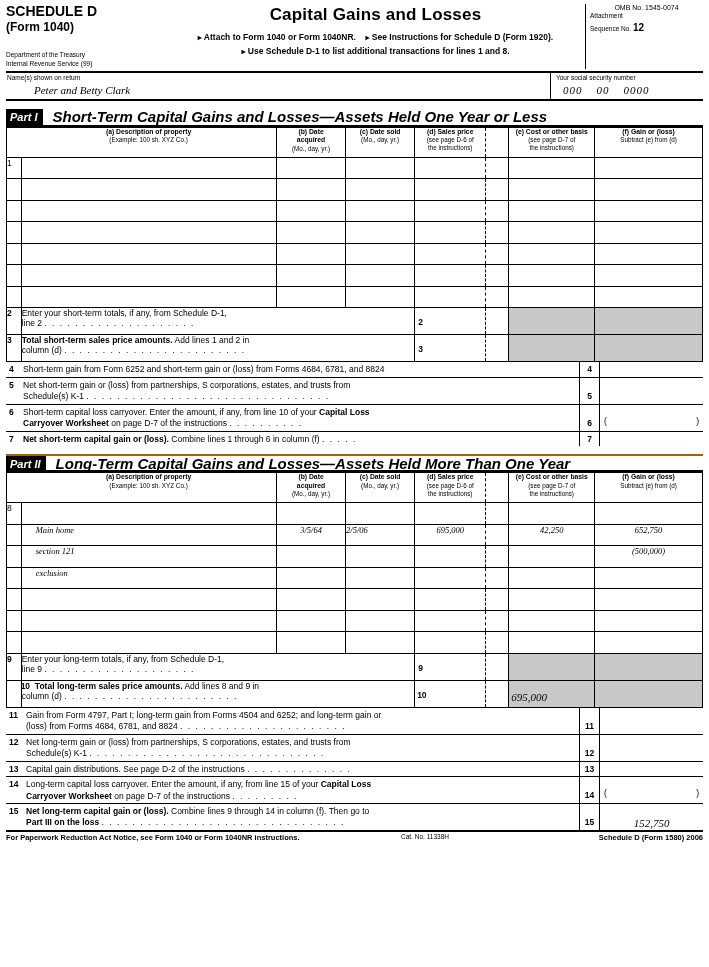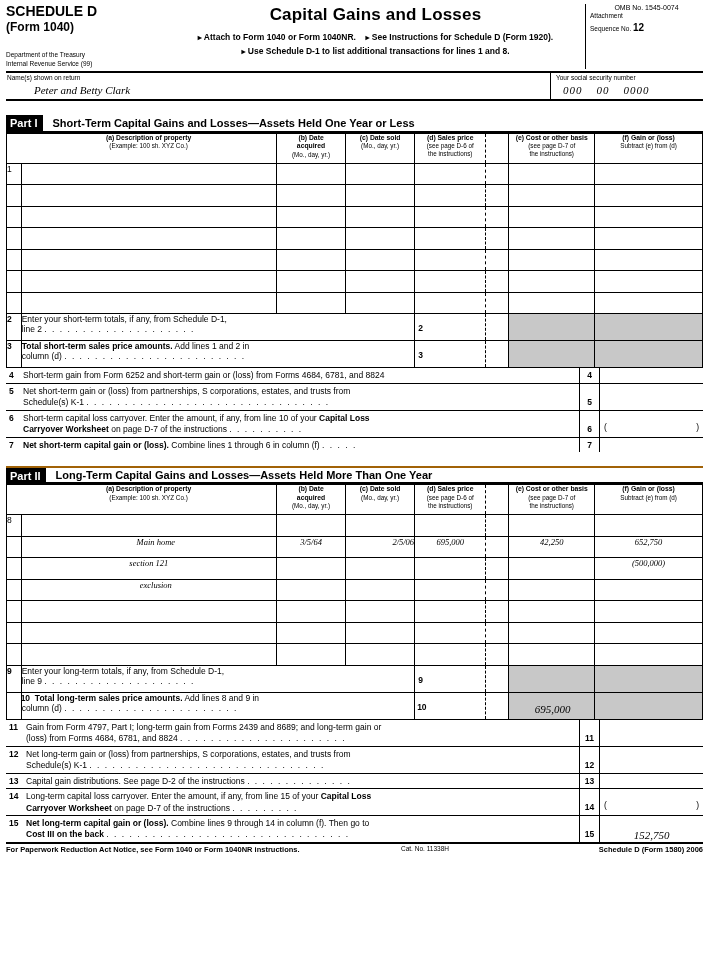--- a/index.html
+++ b/index.html
@@ -30,30 +30,30 @@
   .year { font-size: 27px; font-weight: bold; letter-spacing: -1px; line-height: 1; margin-top: -1px; }
   .year .gray { color: #8c8c8c; }
   .attach-seq { font-size: 6.5px; line-height: 1.35; margin-top: 1px; }
   .attach-seq b { font-size: 10px; }
 
   
   .namerow { display: flex; border-bottom: 2px solid #000; height: 28px; }
   .namecell { flex: 1; border-right: 1px solid #000; position: relative; }
   .ssncell { width: 152px; position: relative; padding-left: 4px; }
   .tiny-label { font-size: 6.5px; padding: 1px 0 0 1px; }
-  .hand { font-family: "Liberation Serif", serif; font-style: italic; font-size: 11px; text-align: center; }
+  .hand { font-family: "Liberation Serif", serif; font-style: italic; font-size: 11px; }
   .namevalue { position: absolute; left: 28px; top: 11px; }
   .ssnvalue { position: absolute; left: 12px; top: 11px; letter-spacing: 1px; }
   .ssnvalue span { display: inline-block; }
   .ssn-sep { width: 14px; text-align: center; }
 
   
-  .partbar { display: flex; align-items: stretch; height: 18px; margin-top: 14px; border-bottom: 2px solid #000; }
+  .partbar { display: flex; align-items: stretch; height: 18px; margin-top: 8px; border-bottom: 2px solid #000; font-style: italic; }
   .partbox { background: #000; color: #fff; font-size: 11px; font-weight: bold; padding: 1px 5px 0 4px; display: flex; align-items: center; }
-  .parttitle { font-size: 11px; font-weight: bold; margin-left: 10px; display: flex; align-items: center; }
+  .parttitle { font-size: 15px; font-weight: bold; margin-left: 10px; display: flex; align-items: center; }
 
   
   table.grid { border-collapse: collapse; width: 100%; table-layout: fixed; }
   table.grid td { border: 1px solid #000; vertical-align: top; padding: 0; }
   .colhdr td { text-align: center; font-size: 6.3px; line-height: 1.25; padding: 1px 1px 2px 1px; height: 30px; }
   .colhdr b { font-size: 6.8px; }
   .dashcol { border-right: 1px dashed #000 !important; }
   .nodash-left { border-left: none !important; }
 
   .rowline { height: 21.5px; }
@@ -365,29 +365,29 @@
       <td class="cellpad"></td>
       <td class="cellpad right dashcol"></td>
       <td style="border-left:none"></td>
       <td class="cellpad right"></td>
       <td class="cellpad right"></td>
     </tr>
     <tr class="rowline">
       <td></td>
       <td class="cellpad hand" style="padding-left:14px">Main home</td>
       <td class="cellpad hand" style="text-align:center">3/5/64</td>
-      <td class="cellpad hand" style="text-align:right">2/5/06</td>
+      <td class="cellpad hand" style="text-align:left">2/5/06</td>
       <td class="cellpad hand dashcol" style="text-align:center">695,000</td>
       <td style="border-left:none"></td>
       <td class="cellpad hand" style="text-align:center">42,250</td>
       <td class="cellpad hand" style="text-align:center">652,750</td>
     </tr>
     <tr class="rowline">
       <td></td>
-      <td class="cellpad hand" style="">section 121</td>
+      <td class="cellpad hand" style="padding-left:14px">section 121</td>
       <td class="cellpad"></td>
       <td class="cellpad"></td>
       <td class="cellpad dashcol"></td>
       <td style="border-left:none"></td>
       <td class="cellpad"></td>
       <td class="cellpad hand" style="text-align:center">(500,000)</td>
     </tr>
     <tr class="rowline">
       <td></td>
       <td class="cellpad hand" style="padding-left:14px">exclusion</td>
@@ -458,21 +458,21 @@
           </td>
       <td class="shade"></td>
     </tr>
   </tbody>
     </table>
 
   <div>
     <div class="irow">
       <div class="inum" style="width:20px">11</div>
       <div class="itext">
-        <div>Gain from Form 4797, Part I; long-term gain from Forms 2439 and 8689; and long-term gain or</div>
+        <div>Gain from Form 4797, Part I; long-term gain from Forms 4504 and 6252; and long-term gain or</div>
         <div><span>(loss) from Forms 4684, 6781, and 8824</span> <span class="dots">. . . . . . . . . . . . . . . . . . . . . .</span></div>
       </div>
       <div class="ibox-num">
           <div style="padding-top:11px">11</div>
         </div>
       <div class="ibox-amt">
           <div class="amt-hand" style="padding-top:13px"></div>
         </div>
     </div>
     <div class="irow">
@@ -508,21 +508,21 @@
       <div class="ibox-amt">
         <span class="paren-l" style="top:11px">(</span>
         <div class="amt-hand" style="padding-top:13px"></div>
         <span class="paren-r" style="top:11px">)</span>
       </div>
     </div>
     <div class="irow" style="border-bottom:none">
       <div class="inum" style="width:20px">15</div>
       <div class="itext">
         <div><b>Net long-term capital gain or (loss).</b><span> Combine lines 9 through 14 in column (f). Then go to</span></div>
-        <div><b>Cost III on the back</b> <span class="dots">. . . . . . . . . . . . . . . . . . . . . . . . . . . . . . . .</span></div>
+        <div><b>Part III on the loss</b> <span class="dots">. . . . . . . . . . . . . . . . . . . . . . . . . . . . . . . .</span></div>
       </div>
       <div class="ibox-num">
           <div style="padding-top:11px">15</div>
         </div>
       <div class="ibox-amt">
           <div class="amt-hand" style="padding-top:13px">152,750</div>
         </div>
     </div>
   </div>
 

